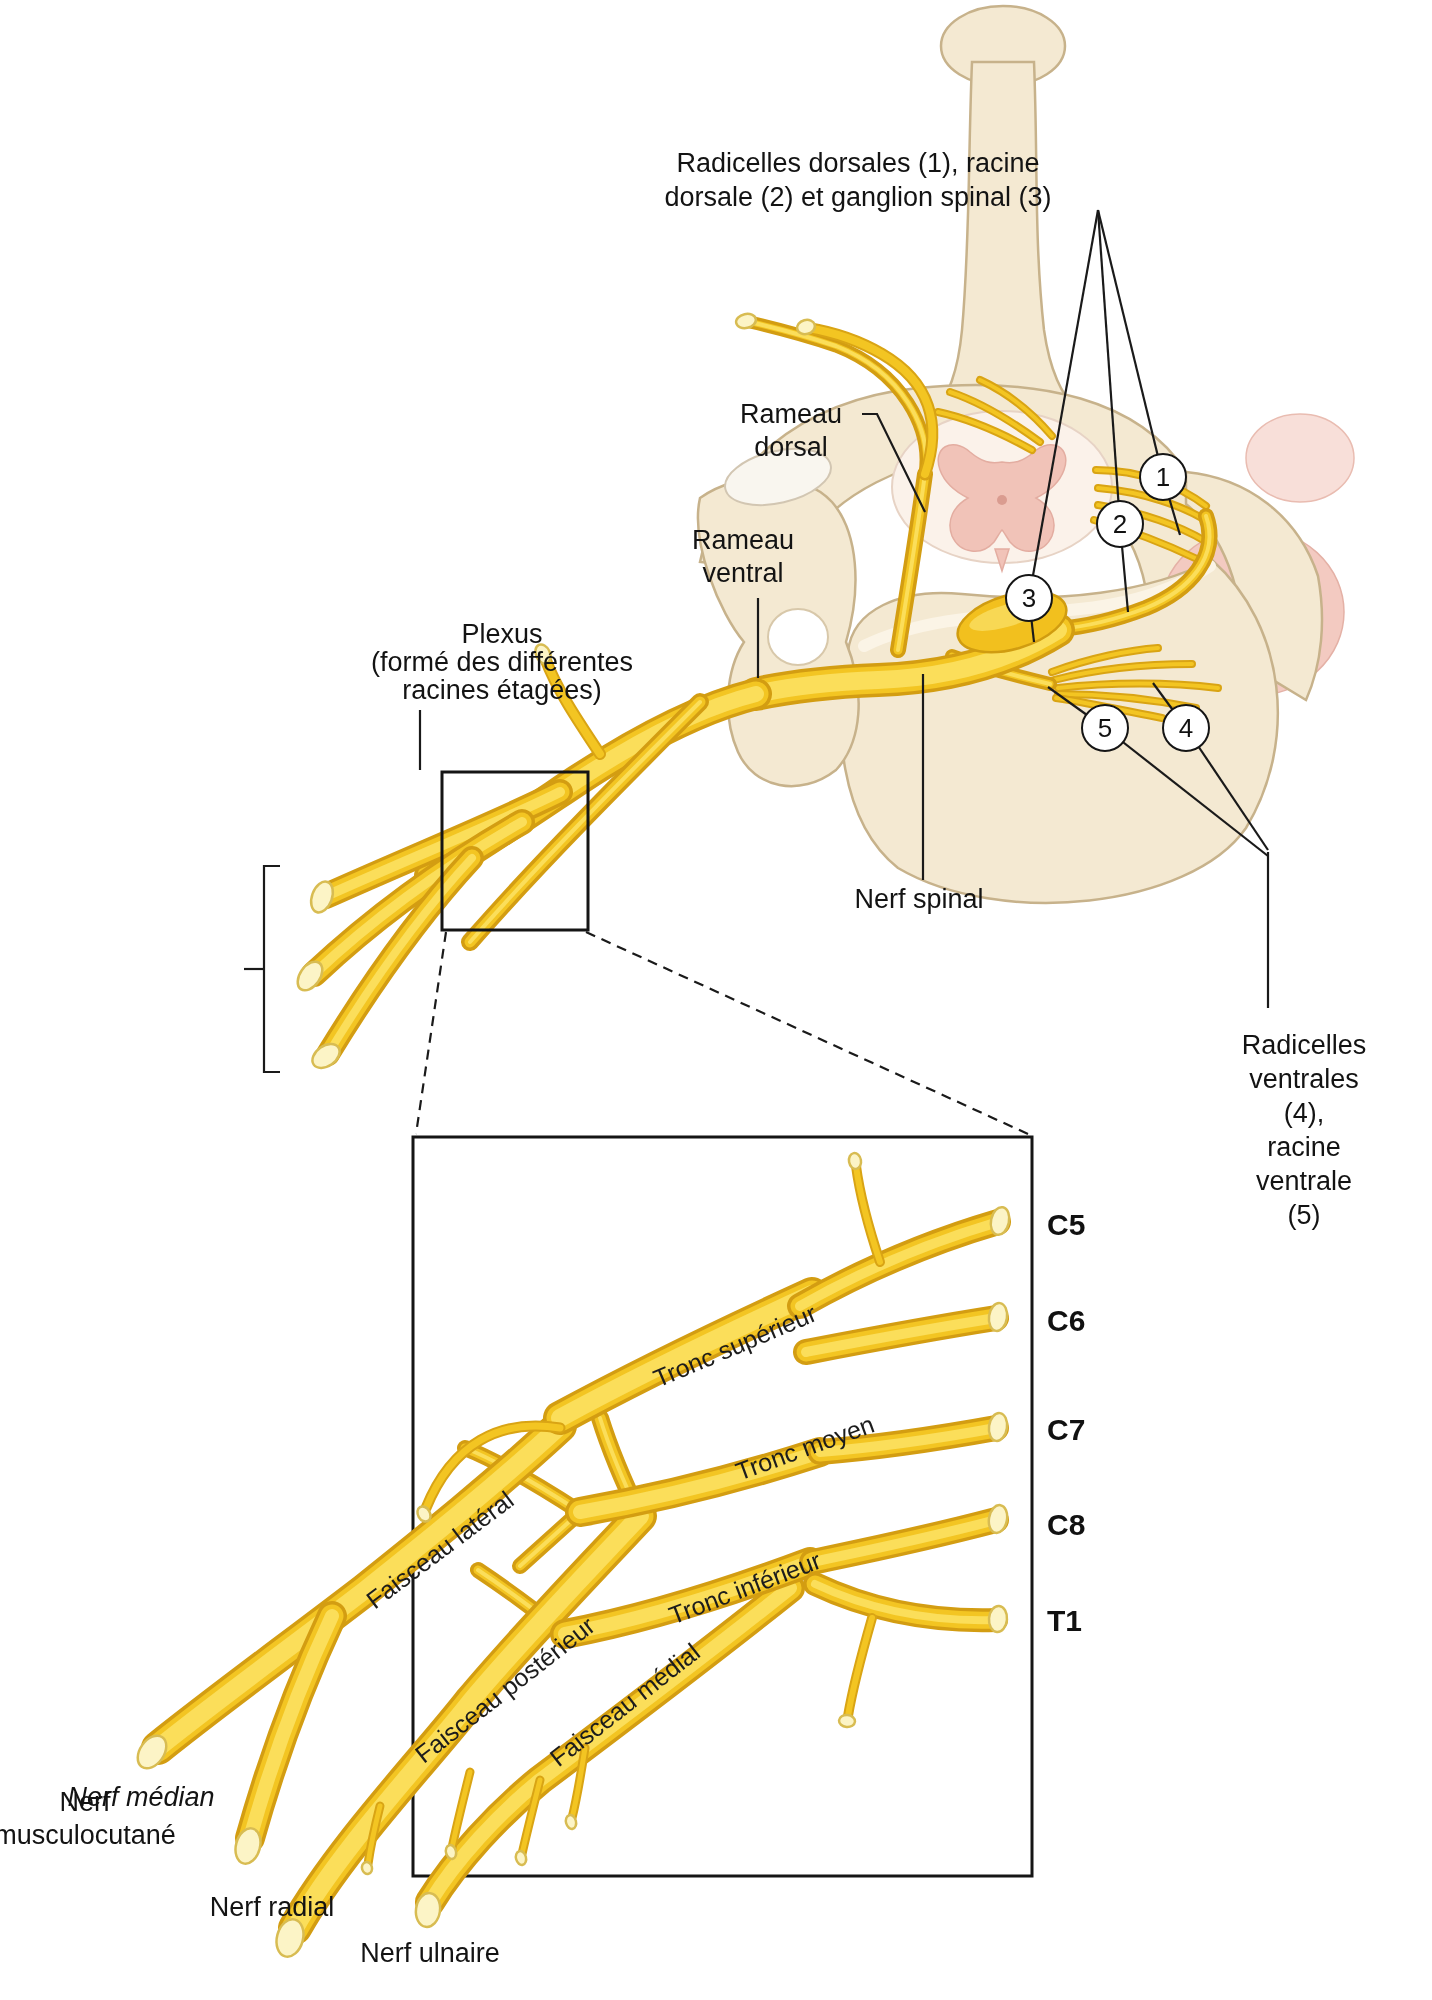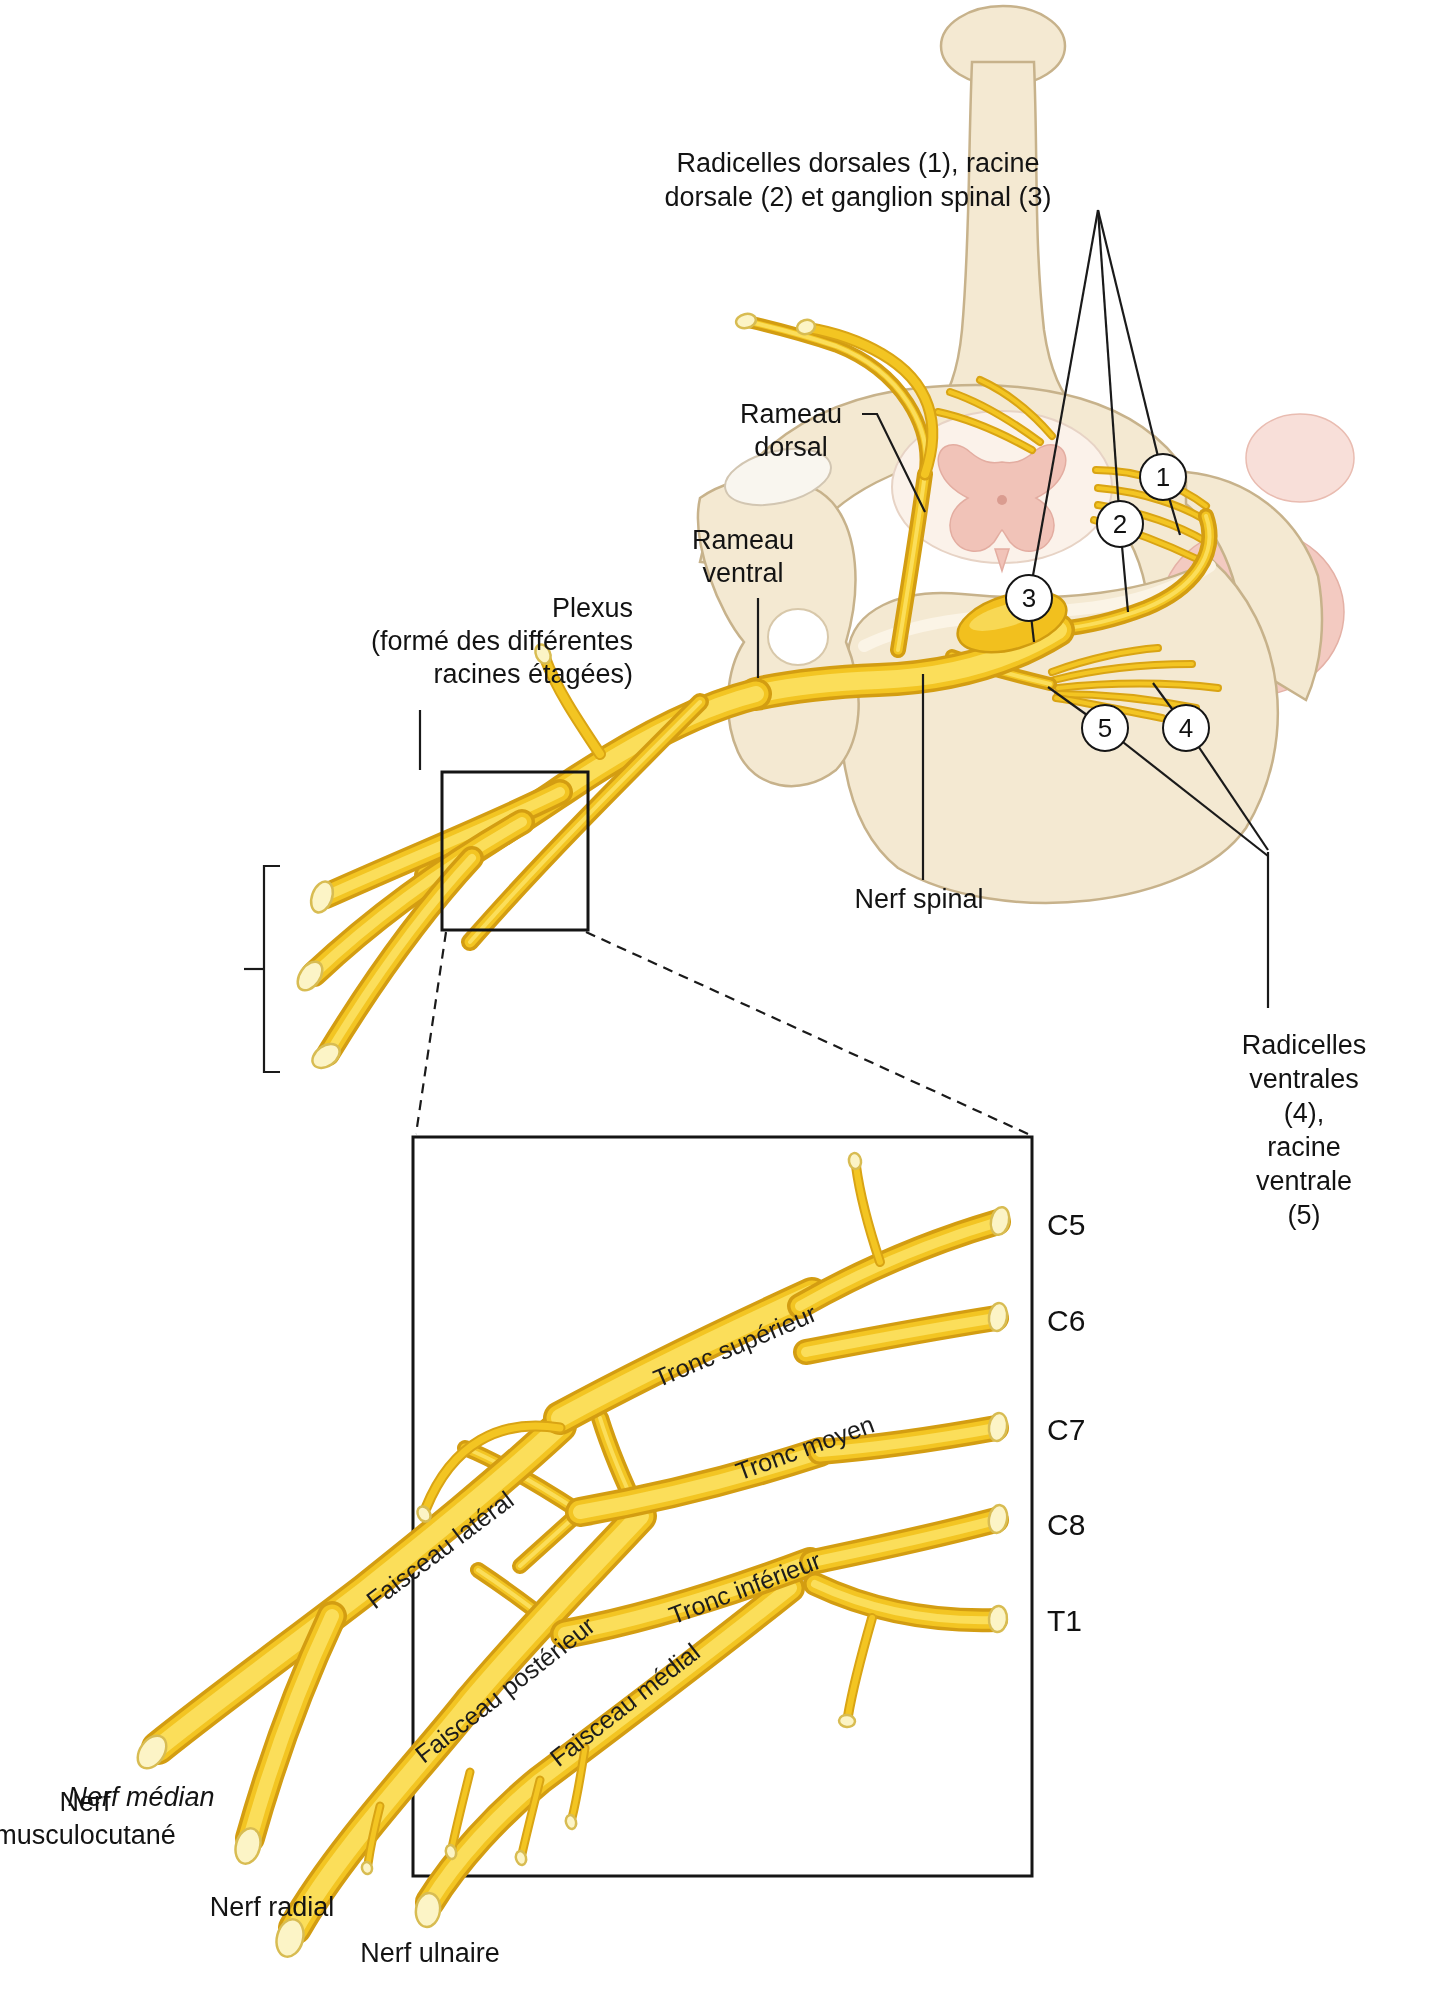--- a/index.html
+++ b/index.html
@@ -3,21 +3,21 @@
 <meta charset="utf-8">
 <style>
   html,body{margin:0;padding:0;background:#fff;}
   #stage{position:relative;width:1432px;height:2000px;background:#fff;overflow:hidden;
          font-family:"Liberation Sans",sans-serif;color:#111;}
   #art{position:absolute;left:0;top:0;}
   .label{position:absolute;font-size:27px;line-height:34px;white-space:pre-line;color:#131313;}
   .center{text-align:center;transform:translate(-50%,0);}
   .rot{position:absolute;font-size:25px;white-space:nowrap;color:#1c1c1c;
        transform:translate(-50%,-50%) rotate(var(--r));}
-  .clabel{position:absolute;font-size:30px;font-weight:normal;transform:translate(0,-50%);color:#111;}
+  .clabel{position:absolute;font-size:30px;font-weight:bold;transform:translate(0,-50%);color:#111;}
   .circ{position:absolute;width:44px;height:44px;border:2.6px solid #151515;border-radius:50%;
         background:#fff;display:flex;align-items:center;justify-content:center;
         font-size:26px;transform:translate(-50%,-50%);}
   .bone{fill:#F4E9D2;stroke:#C7B28B;stroke-width:2.5;}
   .bonehl{fill:none;stroke:#FBF4E6;stroke-width:12;stroke-linecap:round;}
   .pink1{fill:#F3CAC1;stroke:#E4B1A6;stroke-width:1.5;}
   .pink2{fill:#F8DFD9;stroke:#E9BCB1;stroke-width:1.5;}
   .cordo{fill:#FBF2EA;stroke:#E7D3C5;stroke-width:2;}
   .gray{fill:#F1C3B8;stroke:#E3ADA1;stroke-width:1.5;}
   .canal{fill:#DA9C90;}
@@ -248,21 +248,21 @@
     <ellipse class="stump" cx="428" cy="1910" rx="12" ry="17" transform="rotate(8 428 1910)"></ellipse>
   </g>
 </svg>
 
 <div class="label center" style="left:858px;top:146px;">Radicelles dorsales (1), racine
 dorsale (2) et ganglion spinal (3)</div>
 <div class="label center" style="left:791px;top:398px;line-height:33px;">Rameau
 dorsal</div>
 <div class="label center" style="left:743px;top:524px;line-height:33px;">Rameau
 ventral</div>
-<div class="label center" style="left:502px;top:592px;line-height:33px;text-align:right;">Plexus
+<div class="label center" style="left:502px;top:620px;line-height:28px;">Plexus
 (formé des différentes
 racines étagées)</div>
 <div class="label center" style="left:919px;top:882px;">Nerf spinal</div>
 <div class="label center" style="left:1304px;top:1012px;margin-top:16px;">Radicelles ventrales (4),
 racine ventrale (5)</div>
 
 <div class="circ" style="left:1163px;top:477px;">1</div>
 <div class="circ" style="left:1120px;top:524px;">2</div>
 <div class="circ" style="left:1029px;top:598px;">3</div>
 <div class="circ" style="left:1186px;top:728px;">4</div>

